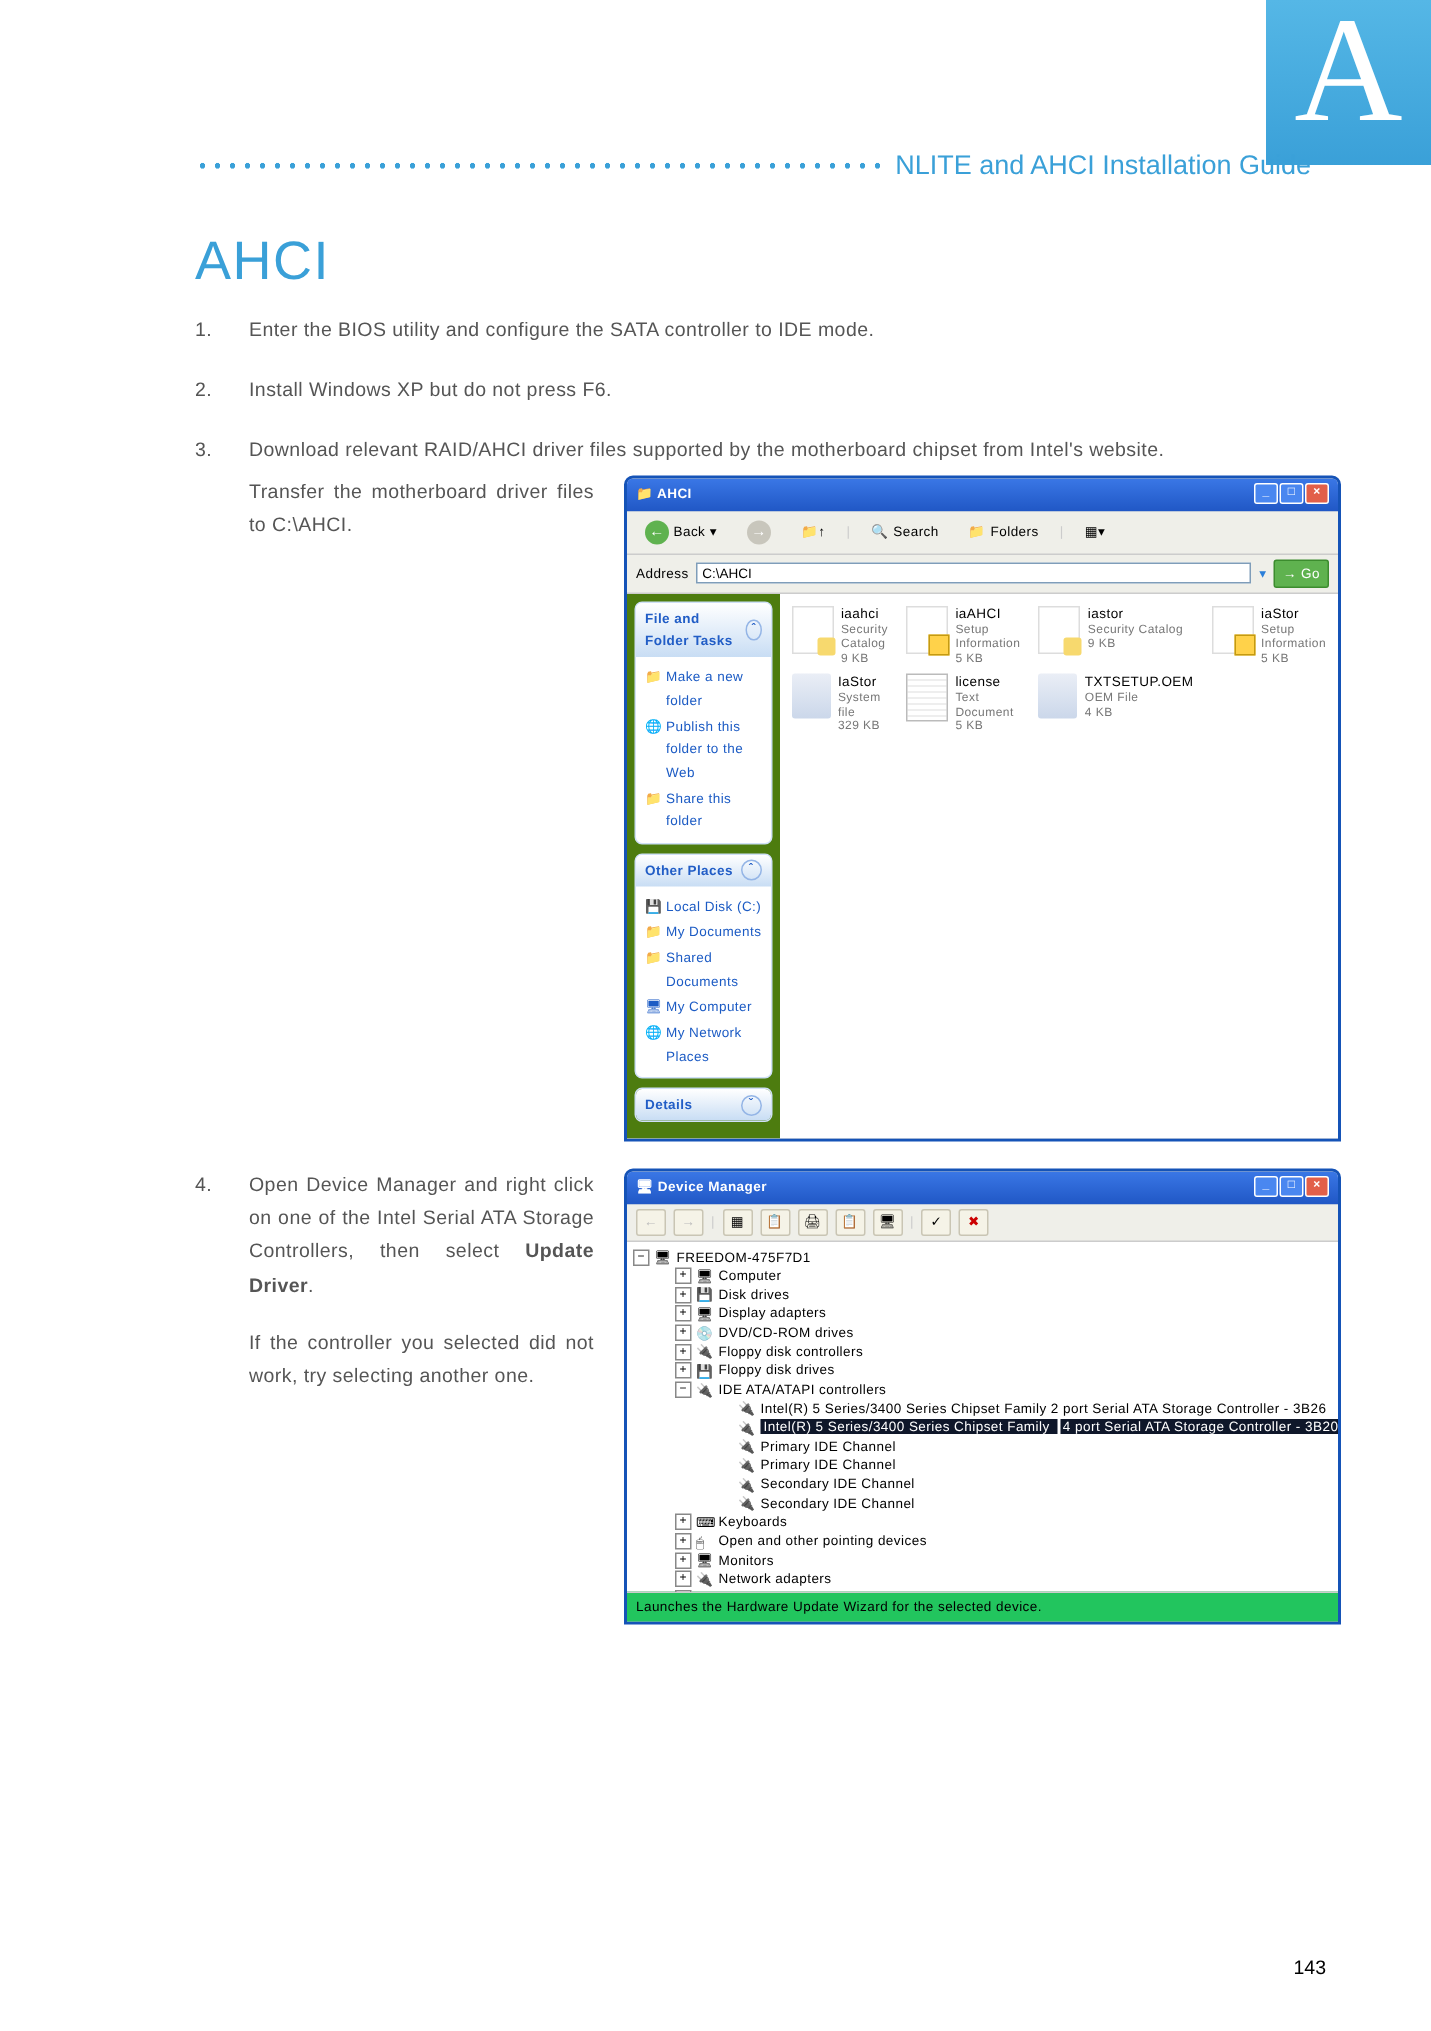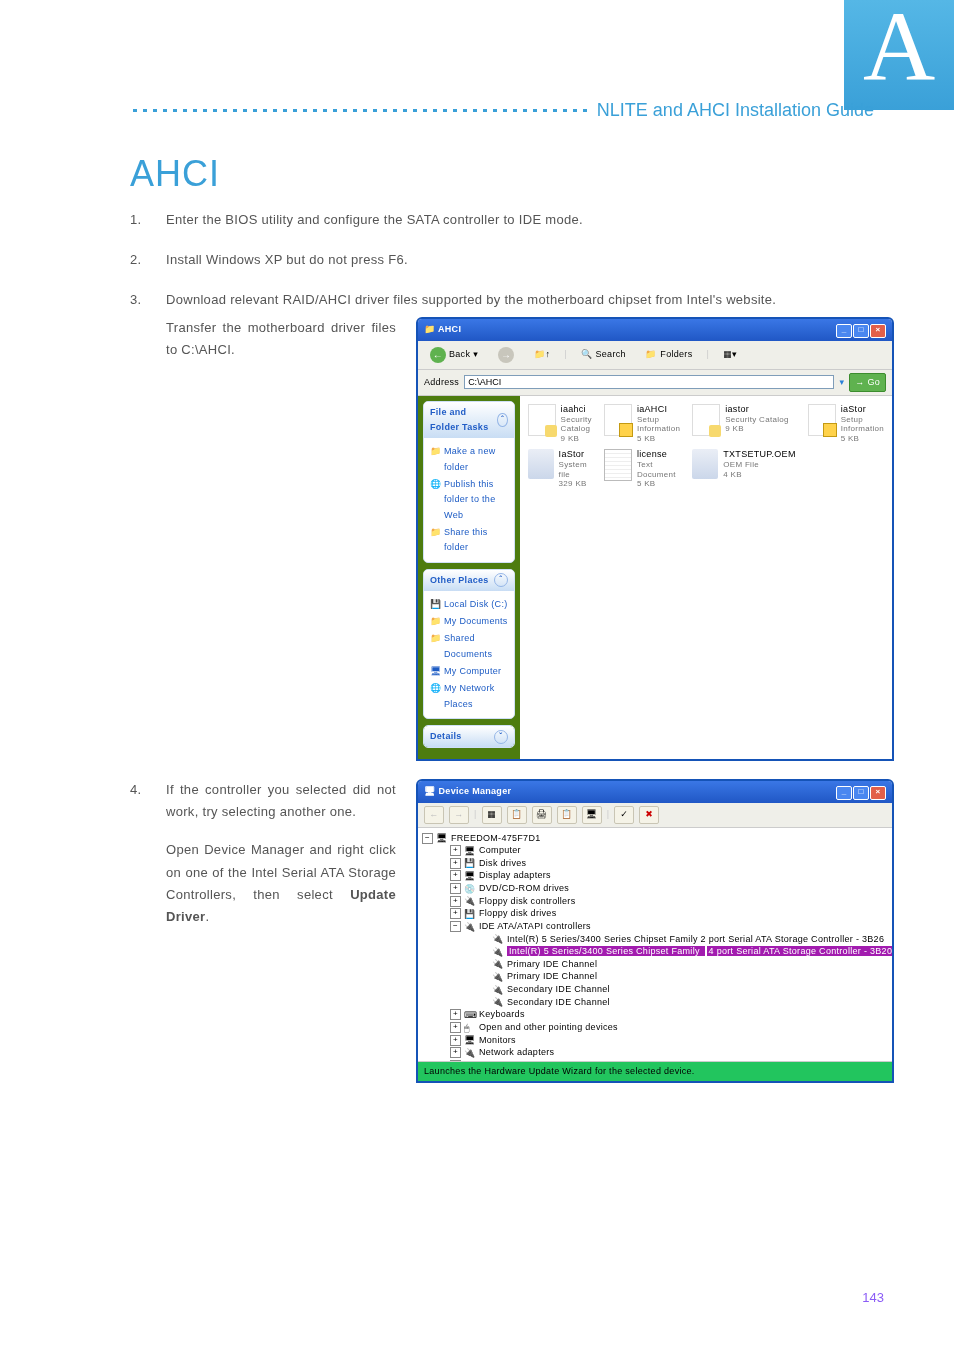--- a/index.html
+++ b/index.html
@@ -111,21 +111,21 @@
     font-size: 9px;
     color: #000;
     overflow: hidden;
   }
   .titlebar {
     background: linear-gradient(180deg, #3a77e6 0%, #2057c5 100%);
     color: #fff;
     font-weight: bold;
     padding: 3px 6px;
     display: flex;
-    align-items: flex-end;
+    align-items: flex-start;
     justify-content: space-between;
   }
   .winbtns {
     display: flex;
     gap: 1px;
   }
   .winbtn {
     width: 14px;
     height: 12px;
     border: 1px solid #fff;
@@ -325,42 +325,42 @@
     display: inline-block;
     width: 12px;
     height: 12px;
     vertical-align: middle;
     margin-right: 3px;
   }
   .tree .children {
     margin-left: 14px;
   }
   .sel {
-    background: #a21caf;
+    background: #0f172a;
     color: #fff;
     padding: 0 2px;
   }
   .ctxmenu {
     position: relative;
     display: inline-block;
     margin-left: 4px;
     vertical-align: top;
   }
   .statusbar {
     border-top: 1px solid #ccc;
     padding: 2px 6px;
     background: #22c55e;
     font-size: 9px;
   }
   .pagenum {
     position: absolute;
-    bottom: 49px;
+    bottom: 35px;
     right: 70px;
     font-size: 13px;
-    color: #8b5cf6;
+    color: #000000;
   }
 </style>
 </head>
 <body>
 
 <div class="page">
 
   <div class="corner-a"><span>A</span></div>
 
   <div class="hdr-line">
@@ -534,22 +534,22 @@
             </div>
           </div>
         </div>
       </div>
     </li>
 
     <li>
       <span class="num">4.</span>
       <div class="row" style="margin-top:0">
         <div class="txt">
+          <p><span>Open Device Manager and right click on one of the Intel Serial ATA Storage Controllers, then select </span><b>Update Driver</b><span>.</span></p>
           <p>If the controller you selected did not work, try selecting another one.</p>
-          <p><span>Open Device Manager and right click on one of the Intel Serial ATA Storage Controllers, then select </span><b>Update Driver</b><span>.</span></p>
         </div>
 
         <div class="shot">
           <div class="titlebar">
             <span><span>🖥</span> <span>Device Manager</span></span>
             <span class="winbtns">
               <span class="winbtn">_</span>
               <span class="winbtn">□</span>
               <span class="winbtn close">×</span>
             </span>

